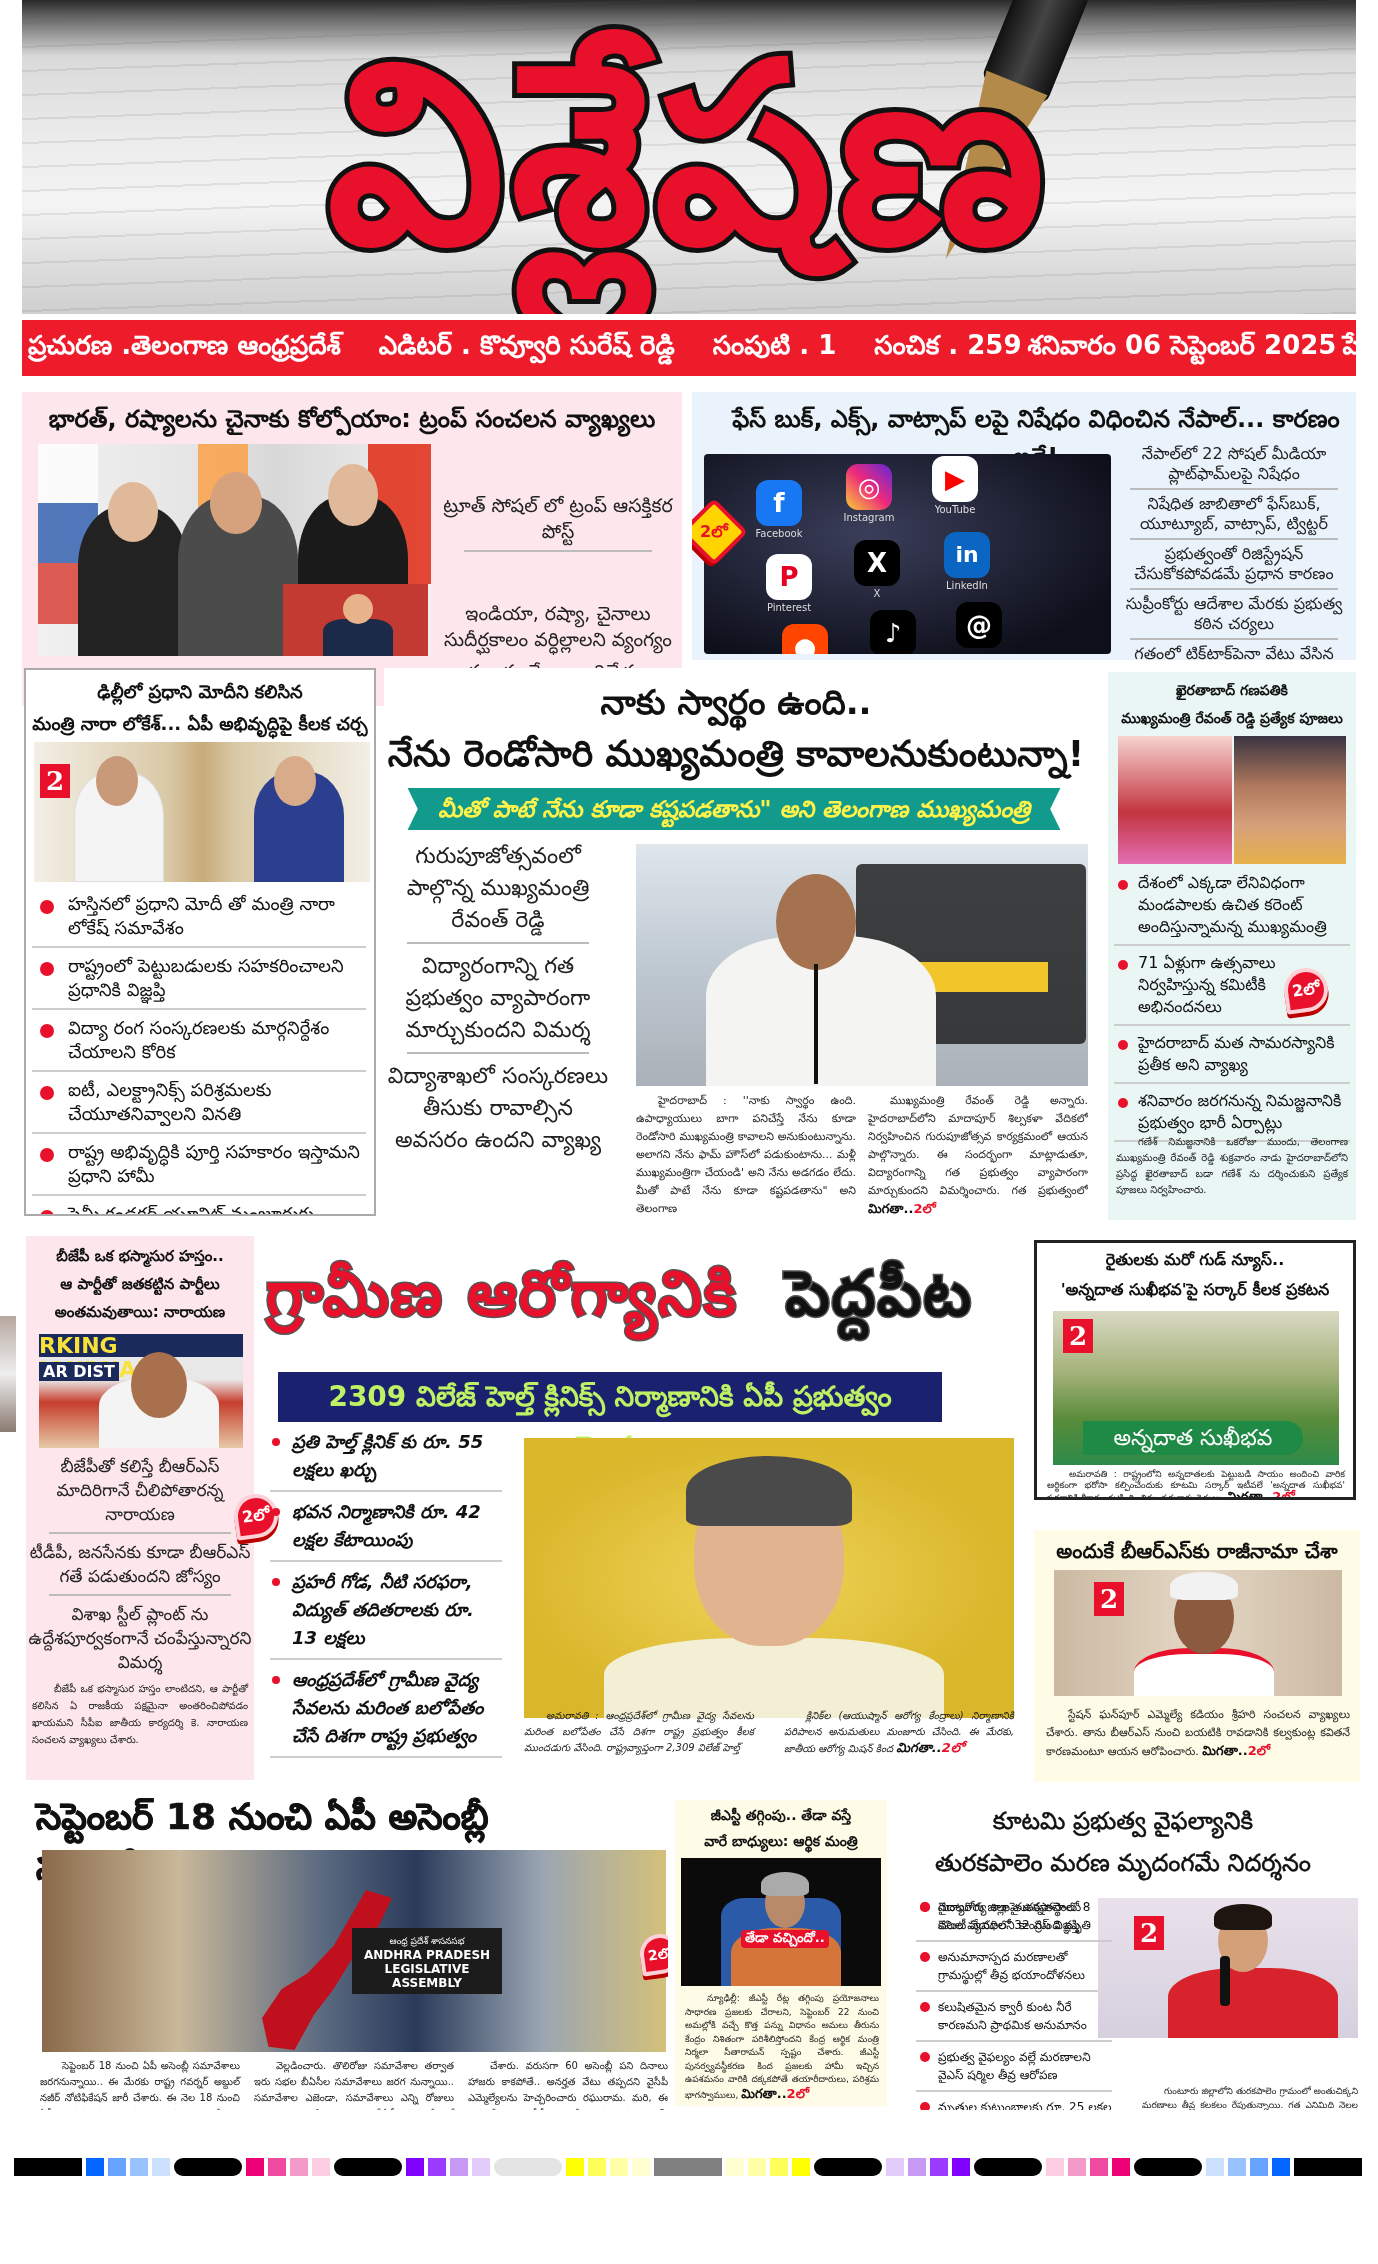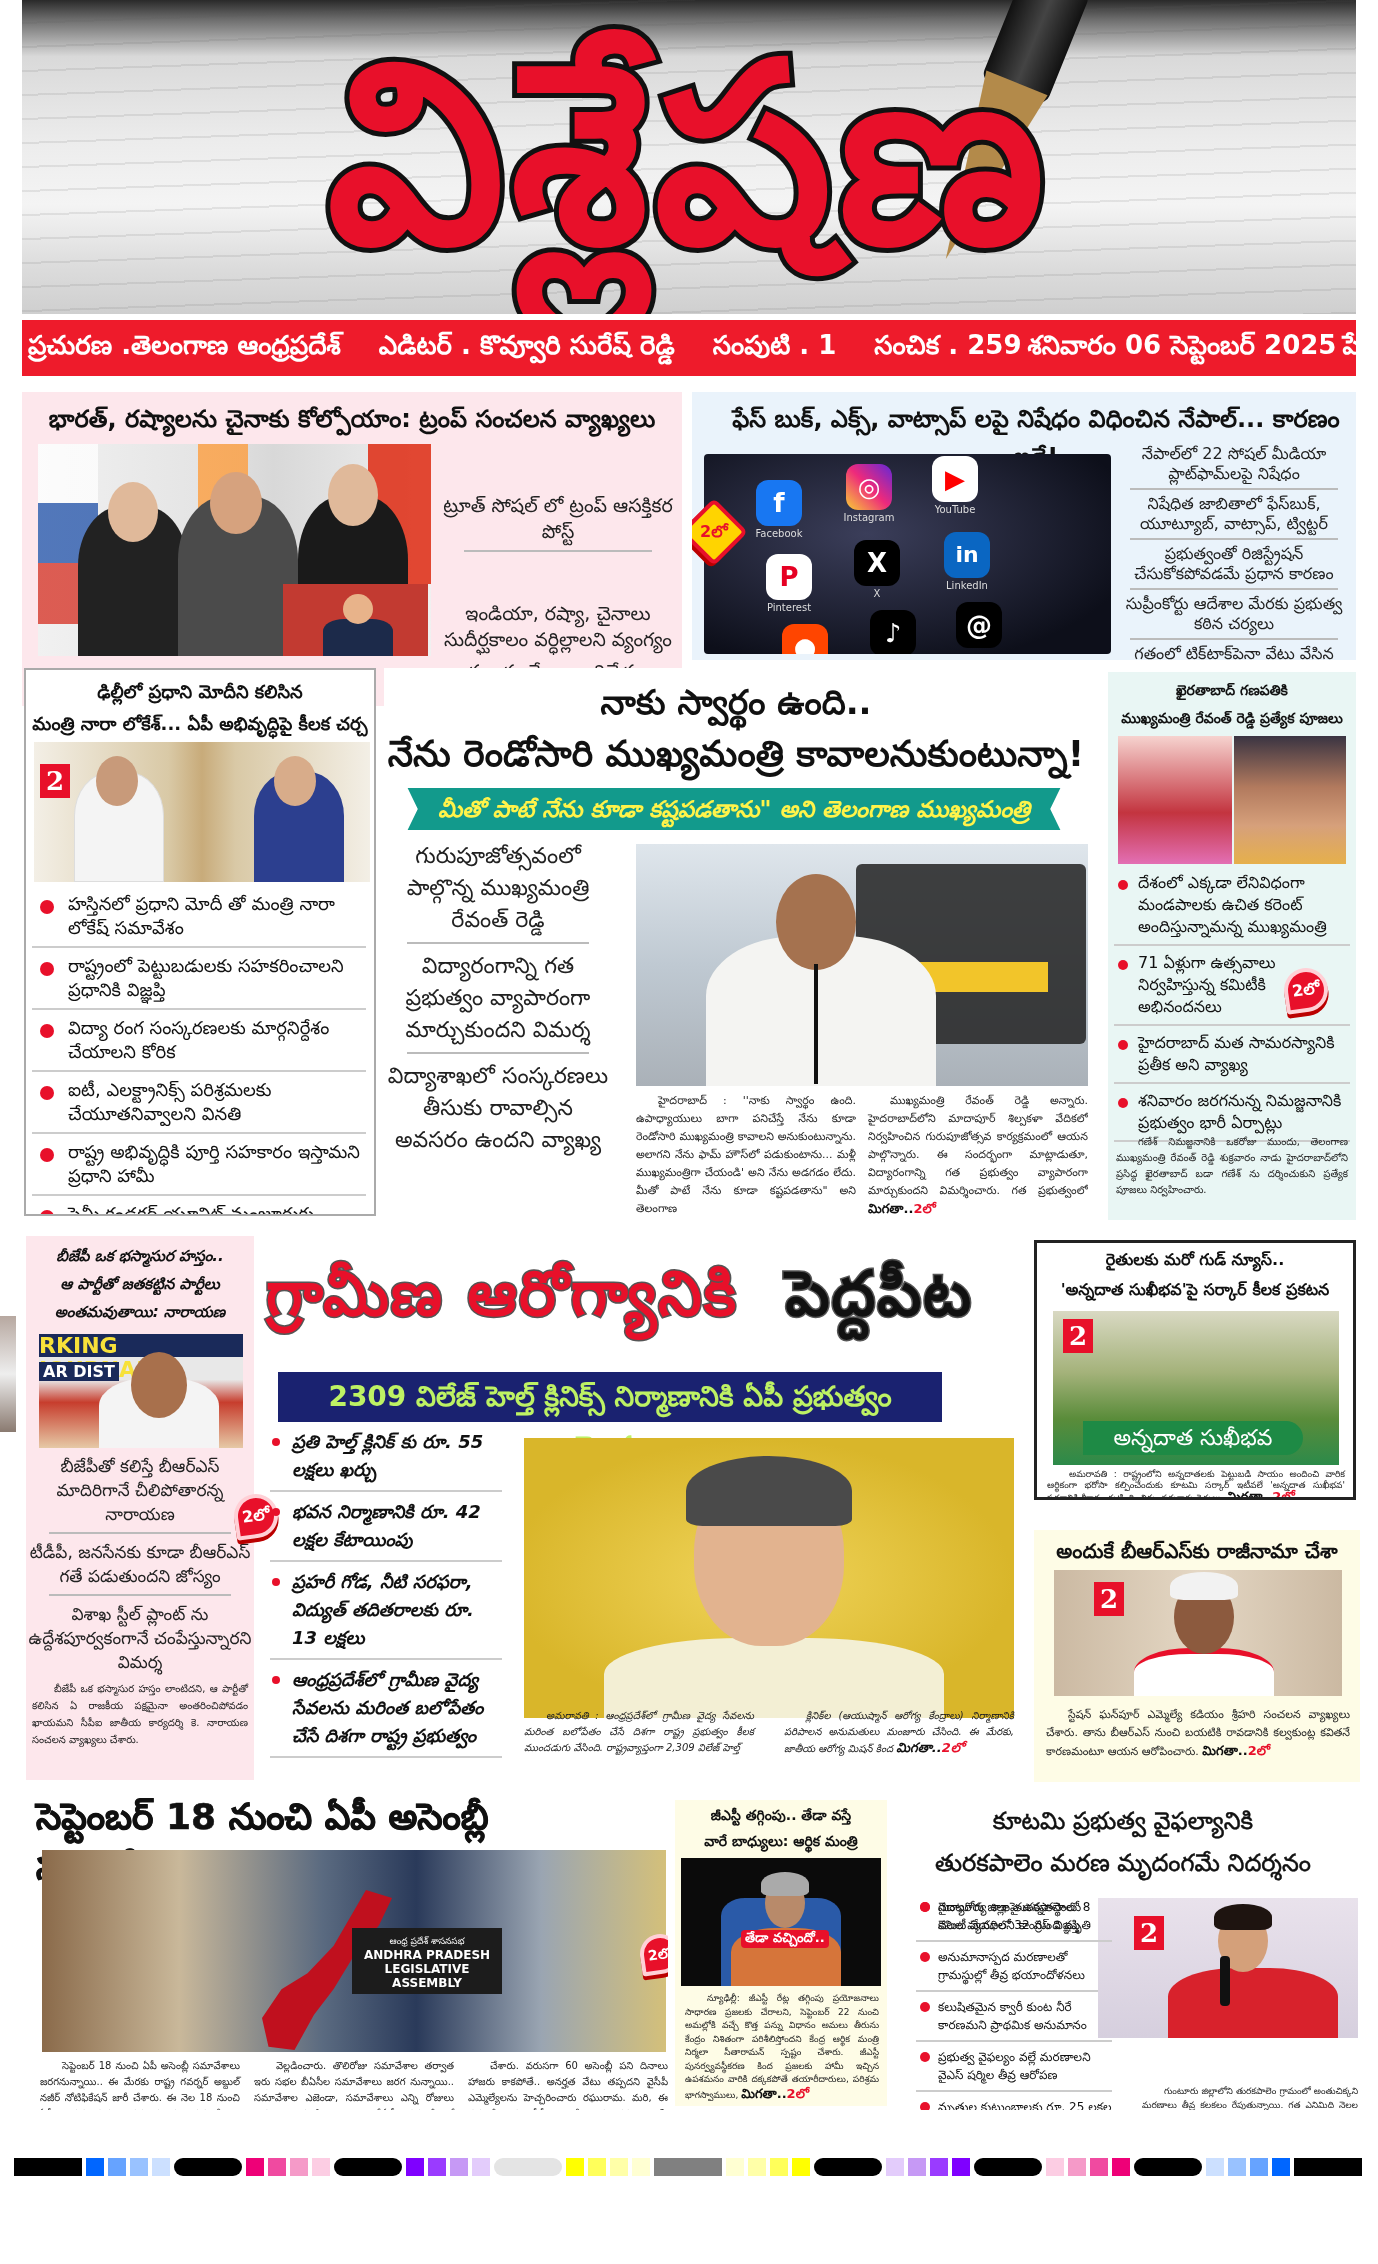--- a/index.html
+++ b/index.html
@@ -121,21 +121,21 @@
   .ganesh-img1 { left: 10px; top: 64px; width: 114px; height: 128px; background: linear-gradient(180deg,#f6d3cf,#c3343f 60%,#e36fb4); }
   .ganesh-img2 { left: 126px; top: 64px; width: 112px; height: 128px; background: linear-gradient(180deg,#3a3442,#b27a5e 40%,#d6a07b 70%,#e6b04b); }
   .ganesh-box .bullets { position: absolute; left: 6px; top: 200px; width: 236px; }
   .ganesh-box .bullets li { font-size: 16px; line-height: 22px; padding-left: 24px; }
   .ganesh-box .bullets li::before { left: 4px; width: 10px; height: 10px; }
   .ganesh-box .body-text { position: absolute; left: 8px; top: 462px; width: 232px; font-size: 10px; line-height: 16px; }
 
   
   .left-edge-img { left: 0; top: 1316px; width: 16px; height: 116px; background: linear-gradient(180deg,#b7a8a0,#eee,#8a7a70); }
   .narayana-box { left: 26px; top: 1236px; width: 228px; height: 544px; }
-  .narayana-box .hl { font-size: 15px; line-height: 28px; margin-top: 6px; font-style: italic; }
+  .narayana-box .hl { font-size: 15px; line-height: 28px; margin-top: 6px; }
   .narayana-img { left: 13px; top: 98px; width: 204px; height: 114px; background: linear-gradient(180deg,#1a2a5a 0 20%, #e8e8e8 20% 40%, #c73d2d 60%, #e6c9a6); }
   .narayana-img .banner-t { position: absolute; left: 0; top: 0; color: #f7e13a; font-weight: bold; font-size: 22px; line-height: 24px; }
   .narayana-img .banner-b { position: absolute; left: 0; top: 28px; color: #fff; font-weight: bold; font-size: 16px; background: #1a2a5a; padding: 0 4px; }
   .narayana-side { position: absolute; left: 0; top: 218px; width: 228px; }
   .narayana-side .sub { font-size: 17px; line-height: 24px; }
   .narayana-side .body-text { font-size: 10px; line-height: 17px; padding: 0 6px; margin-top: 6px; }
 
   .health-area { left: 262px; top: 1236px; width: 756px; height: 548px; }
   .health-title { position: absolute; left: 4px; top: 14px; font-size: 62px; font-weight: bold; line-height: 88px; letter-spacing: 2px;
     -webkit-text-stroke: 3px #555; paint-order: stroke fill; }

